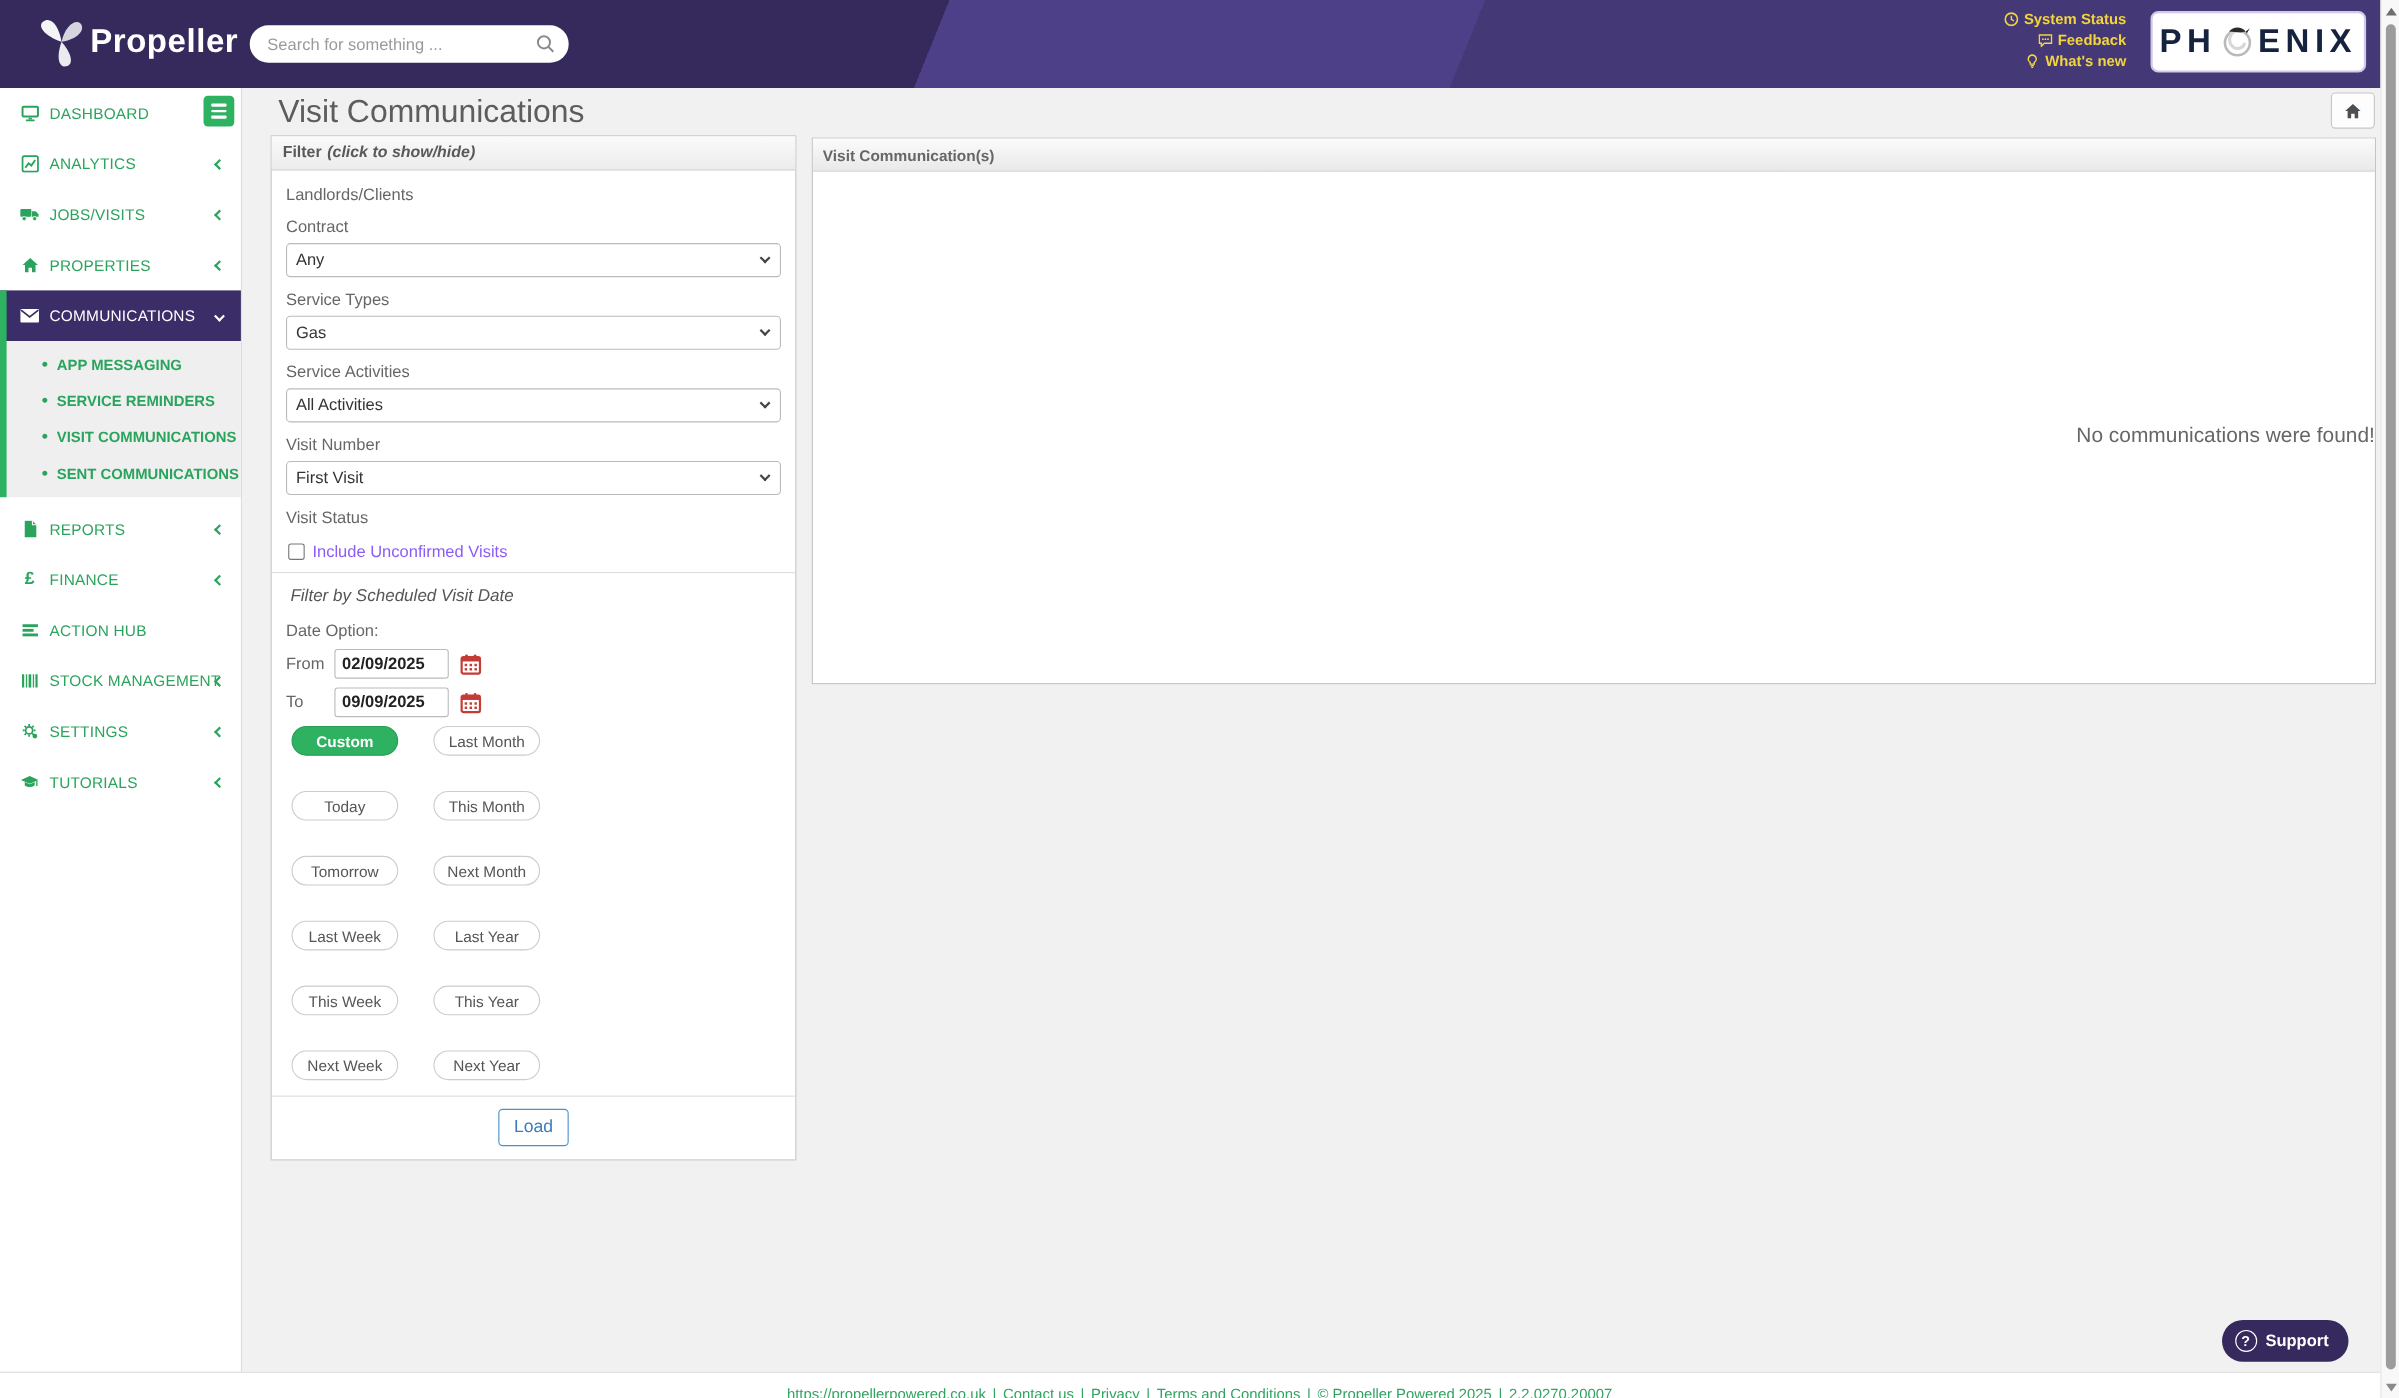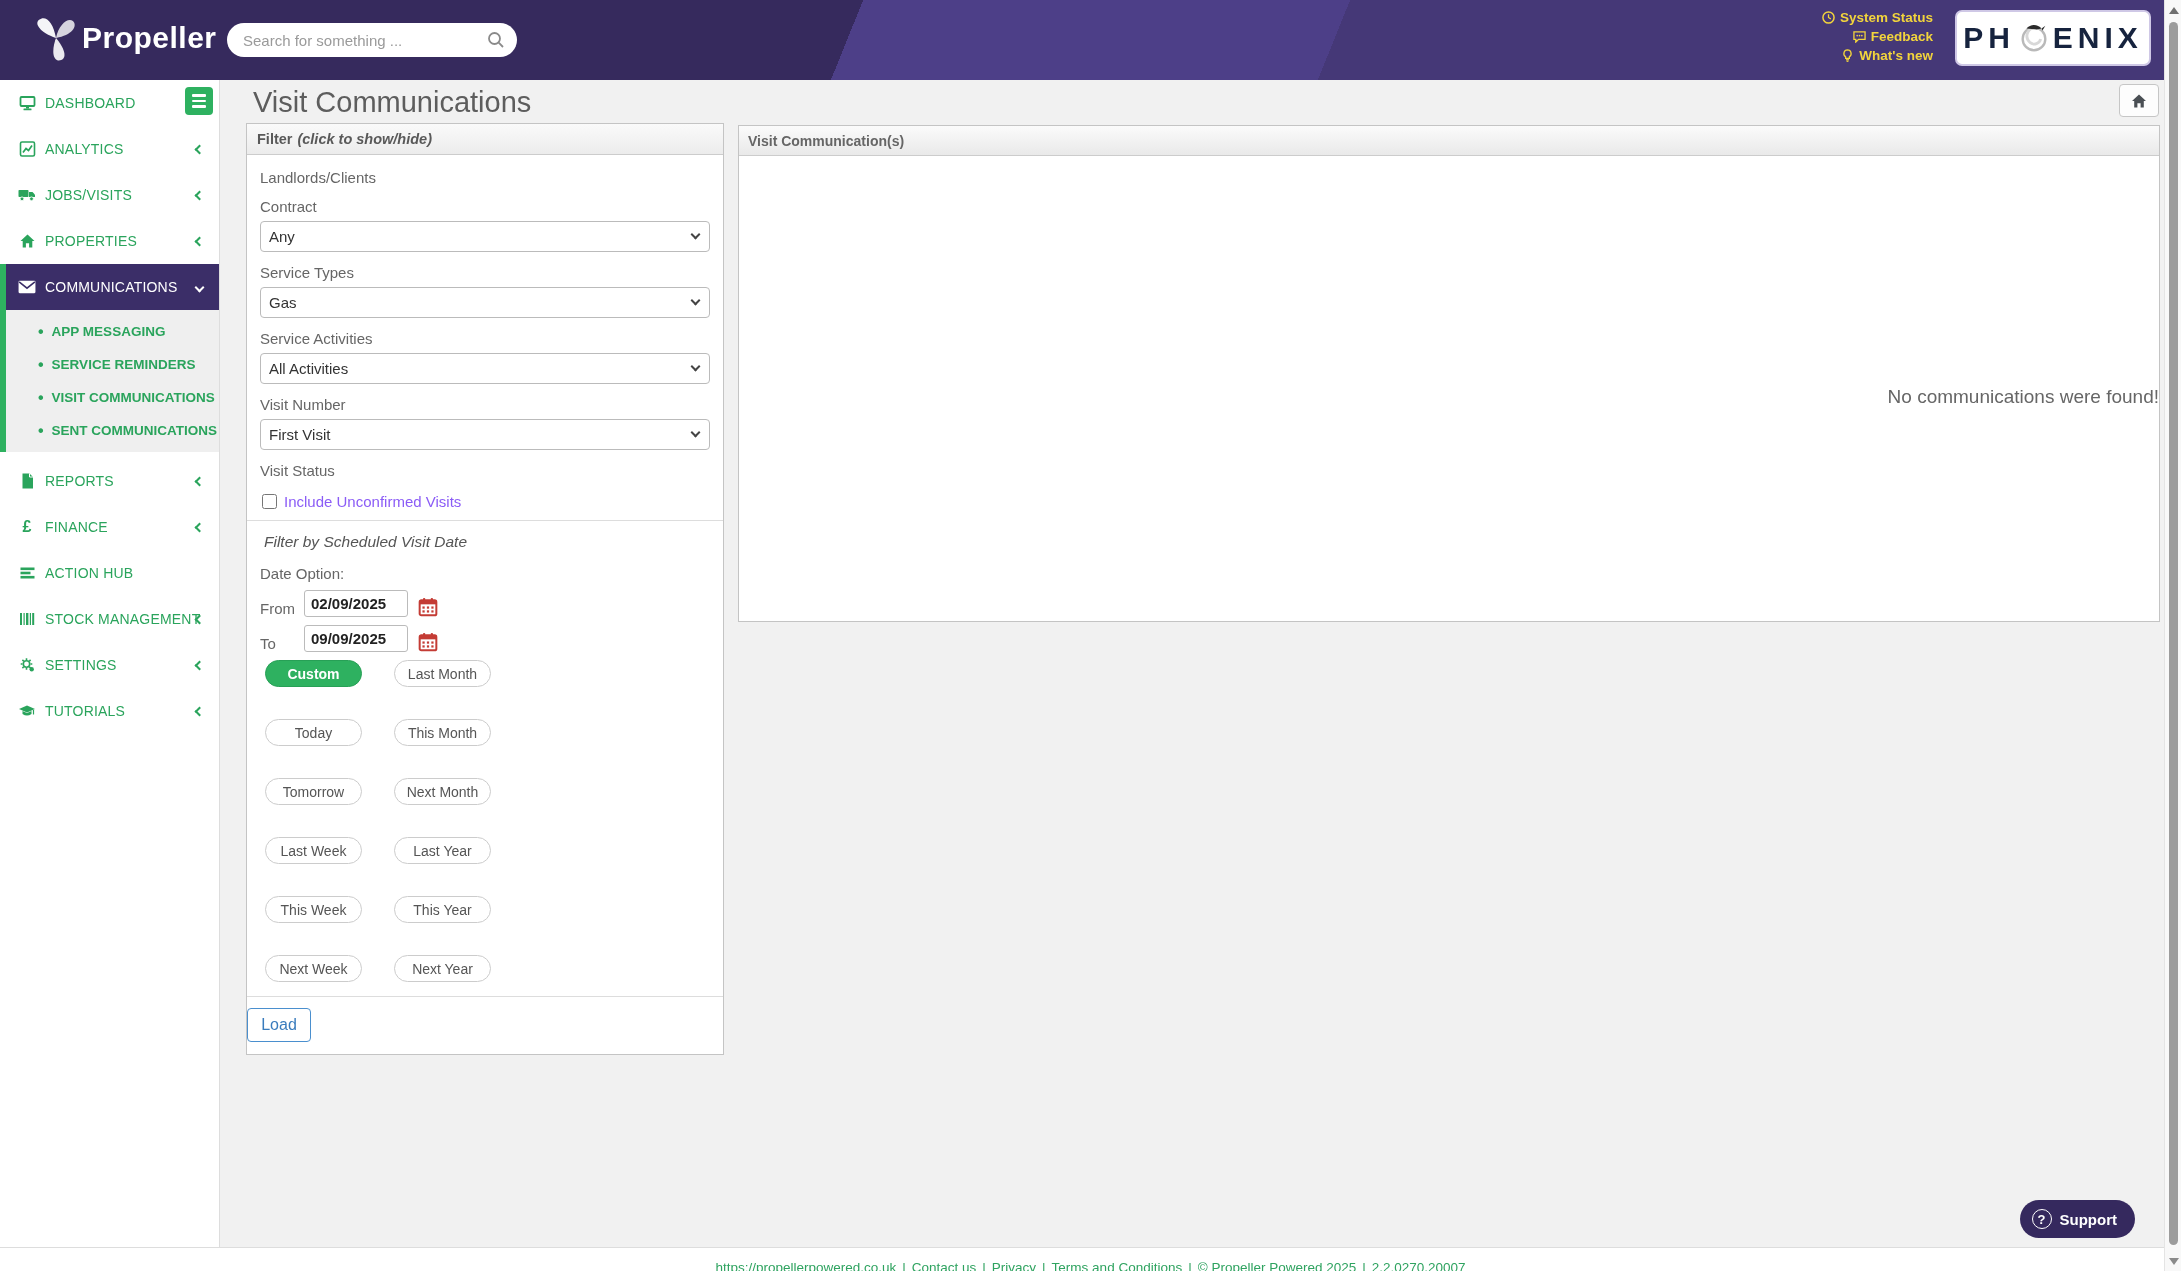--- a/index.html
+++ b/index.html
@@ -56,28 +56,28 @@
   .field label { display:block; font-size:15px; color:#666; margin-bottom:6px; }
   .select-wrap { position:relative; }
   .select-wrap select { width:100%; height:31px; border:1px solid #bbb; border-radius:4px; background:#fff; color:#333; font-size:15px; padding:0 26px 0 8px; appearance:none; -webkit-appearance:none; font-family:"Liberation Sans",sans-serif; cursor:pointer; }
   .sel-chev { position:absolute; right:11px; top:10px; width:7px; height:7px; border-left:2px solid #444; border-bottom:2px solid #444; transform:rotate(-45deg); pointer-events:none; }
   .check-row { display:flex; align-items:center; gap:7px; margin:14px 0 10px 2px; }
   .check-row input { width:15px; height:15px; cursor:pointer; }
   .check-row label { font-size:15px; color:#8b5cf6; }
   .divider { border:none; border-top:1px solid #ddd; margin:10px -13px 12px -13px; }
   .date-title { font-style:italic; font-size:15.5px; color:#555; margin:4px 0 14px 4px; }
   .date-option { font-size:15px; color:#666; margin-bottom:8px; }
-  .date-row { display:flex; align-items:flex-end; margin-bottom:8px; }
+  .date-row { display:flex; align-items:center; margin-bottom:8px; }
   .date-row .dlabel { width:44px; font-size:15px; color:#666; }
   .date-row input { width:104px; height:27px; border:1px solid #bbb; border-radius:3px; font-size:15px; color:#222; font-weight:700; padding:0 6px; font-family:"Liberation Sans",sans-serif; }
   .cal-btn { background:none; border:none; margin-left:10px; cursor:pointer; display:flex; }
   .pill-grid { display:grid; grid-template-columns:97px 97px; column-gap:136px; row-gap:6px; margin:8px 0 14px 5px;gap:32px; }
   .pill { height:27px; border:1px solid #ccc; border-radius:14px; background:#fff; color:#555; font-size:14px; cursor:pointer; font-family:"Liberation Sans",sans-serif; }
   .pill.active { background:#2eb160; border-color:#27a056; color:#fff; font-weight:700; }
-  .load-bar { border-top:1px solid #ddd; padding:11px 0 12px 0; display:flex; justify-content:flex-start; }
+  .load-bar { border-top:1px solid #ddd; padding:11px 0 12px 0; display:flex; justify-content:center; }
   .load-btn { width:64px; height:34px; background:#fff; border:1px solid #4a8fce; border-radius:4px; color:#3a7cbd; font-size:16px; cursor:pointer; font-family:"Liberation Sans",sans-serif; }
 
   .results-panel { position:absolute; left:738px; top:125px; width:1422px; height:497px; }
   .results-head { height:30px; background:linear-gradient(#fbfbfb,#e9e9e9); border-bottom:1px solid #ccc; display:flex; align-items:center; padding-left:9px; font-size:14px; font-weight:700; color:#666; }
   .results-body { position:relative; height:466px; }
   .empty-msg { position:absolute; top:230px; width:100%; text-align:right; font-size:19px; color:#666; }
 
   
   .footer { position:absolute; left:0; bottom:0; width:2181px; height:24px; background:#fff; border-top:1px solid #ddd; overflow:hidden; text-align:center; padding-top:12px; font-size:13.5px; color:#2fa360; z-index:6; }
   .footer .fsep { color:#2fa360; margin:0 6px; }

